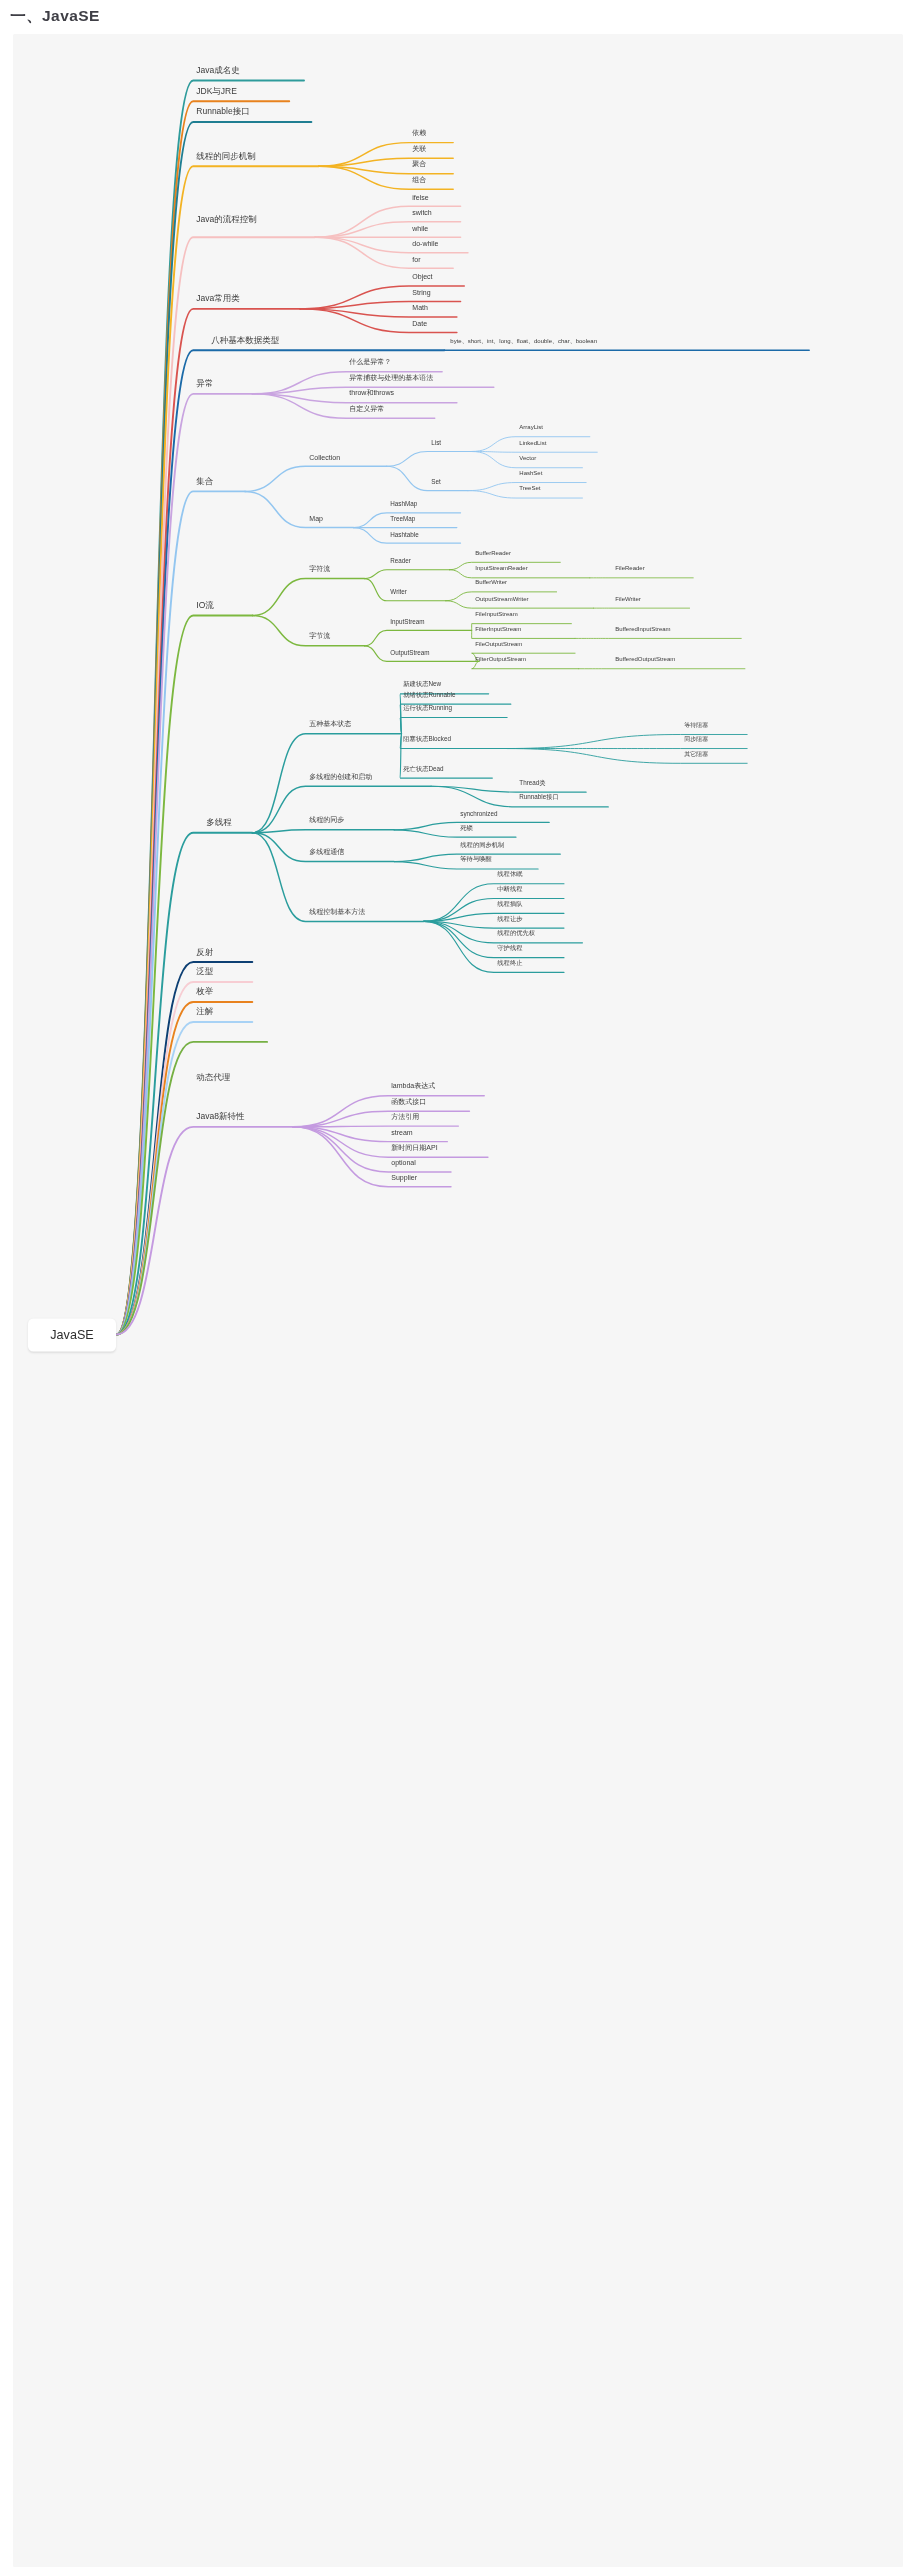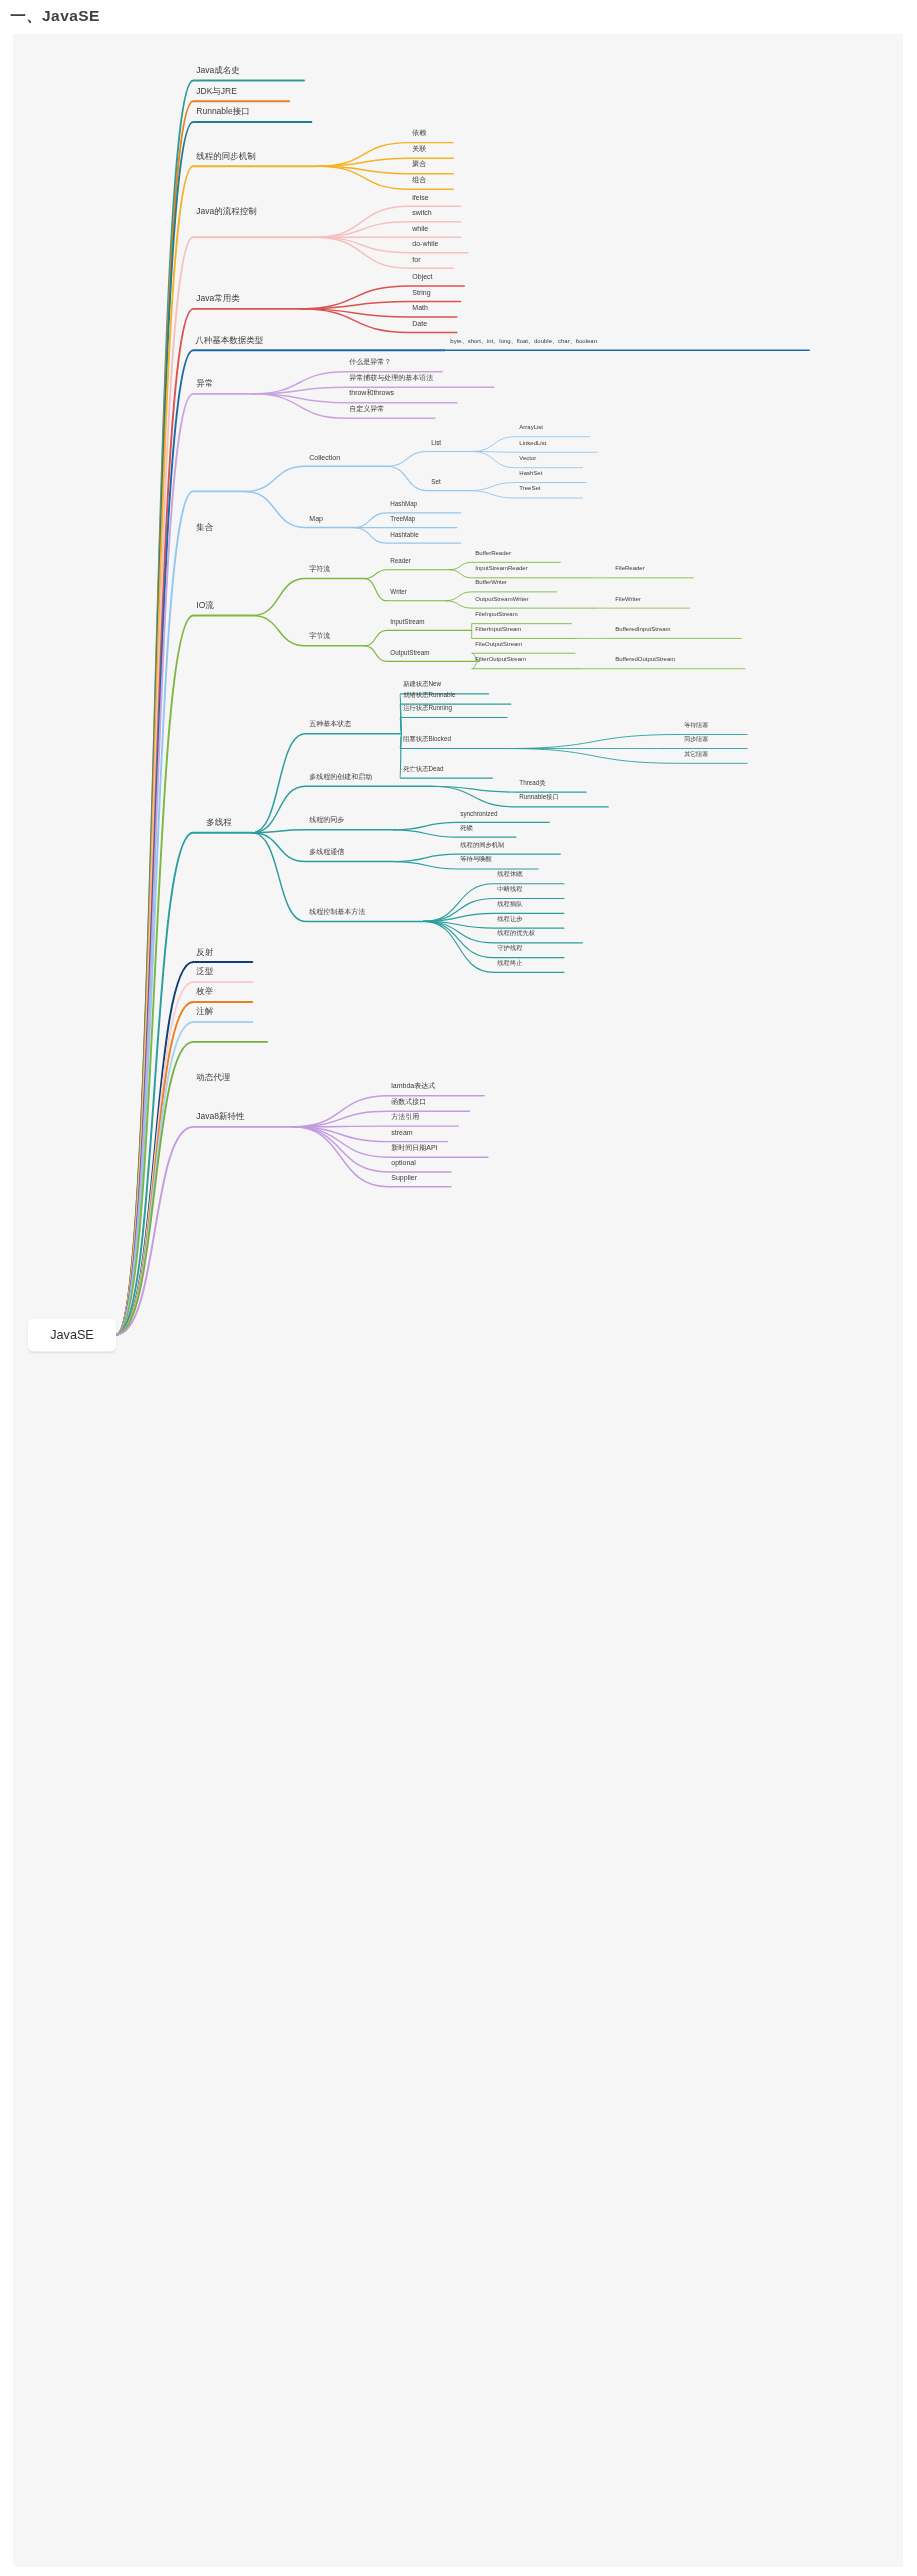--- a/index.html
+++ b/index.html
@@ -126,39 +126,39 @@
     <div id="nodes">
         <div class="node root" style="left: 15px; top: 1301px;">JavaSE</div>
         <div class="node lvl1" style="left: 183px; top: 37px; text-align: right;">Java成名史</div>
         <div class="node lvl1" style="left: 183px; top: 58px;">JDK与JRE</div>
         <div class="node lvl1" style="left: 183px; top: 78px;">Runnable接口</div>
         <div class="node lvl1" style="left: 183px; top: 123px;">线程的同步机制</div>
         <div class="node lvl2" style="left: 399px; top: 99px;">依赖</div>
         <div class="node lvl2" style="left: 399px; top: 115px;">关联</div>
         <div class="node lvl2" style="left: 399px; top: 130px;">聚合</div>
         <div class="node lvl2" style="left: 399px; top: 146px;">组合</div>
-        <div class="node lvl1" style="left: 183px; top: 178px;">Java的流程控制</div>
+        <div class="node lvl1" style="left: 183px; top: 186px;">Java的流程控制</div>
         <div class="node lvl2" style="left: 399px; top: 163px;">ifelse</div>
         <div class="node lvl2" style="left: 399px; top: 178px;">switch</div>
         <div class="node lvl2" style="left: 399px; top: 194px;">while</div>
         <div class="node lvl2" style="left: 399px; top: 209px;">do-while</div>
         <div class="node lvl2" style="left: 399px; top: 225px;">for</div>
         <div class="node lvl1" style="left: 183px; top: 265px;">Java常用类</div>
         <div class="node lvl2" style="left: 399px; top: 242px;">Object</div>
         <div class="node lvl2" style="left: 399px; top: 258px;">String</div>
         <div class="node lvl2" style="left: 399px; top: 273px;">Math</div>
         <div class="node lvl2" style="left: 399px; top: 289px;">Date</div>
-        <div class="node lvl1" style="left: 182px; top: 307px;">八种基本数据类型</div>
+        <div class="node lvl1" style="left: 198px; top: 307px;">八种基本数据类型</div>
         <div class="node lvl2 tiny" style="left: 437px; top: 307px;">byte、short、int、long、float、double、char、boolean</div>
         <div class="node lvl1" style="left: 183px; top: 350px;">异常</div>
         <div class="node lvl2" style="left: 336px; top: 328px;">什么是异常？</div>
         <div class="node lvl2" style="left: 336px; top: 344px;">异常捕获与处理的基本语法</div>
         <div class="node lvl2" style="left: 336px; top: 359px;">throw和throws</div>
         <div class="node lvl2" style="left: 336px; top: 375px;">自定义异常</div>
-        <div class="node lvl1" style="left: 183px; top: 448px; margin-top: 46px;">集合</div>
+        <div class="node lvl1" style="left: 183px; top: 448px;">集合</div>
         <div class="node lvl2" style="left: 296px; top: 423px;">Collection</div>
         <div class="node lvl3" style="left: 418px; top: 408px;">List</div>
         <div class="node lvl4" style="left: 506px; top: 393px;">ArrayList</div>
         <div class="node lvl4" style="left: 506px; top: 409px;">LinkedList</div>
         <div class="node lvl4" style="left: 506px; top: 424px;">Vector</div>
         <div class="node lvl3" style="left: 418px; top: 447px;">Set</div>
         <div class="node lvl4" style="left: 506px; top: 439px;">HashSet</div>
         <div class="node lvl4" style="left: 506px; top: 454px;">TreeSet</div>
         <div class="node lvl2" style="left: 296px; top: 484px;">Map</div>
         <div class="node lvl3" style="left: 377px; top: 469px;">HashMap</div>

